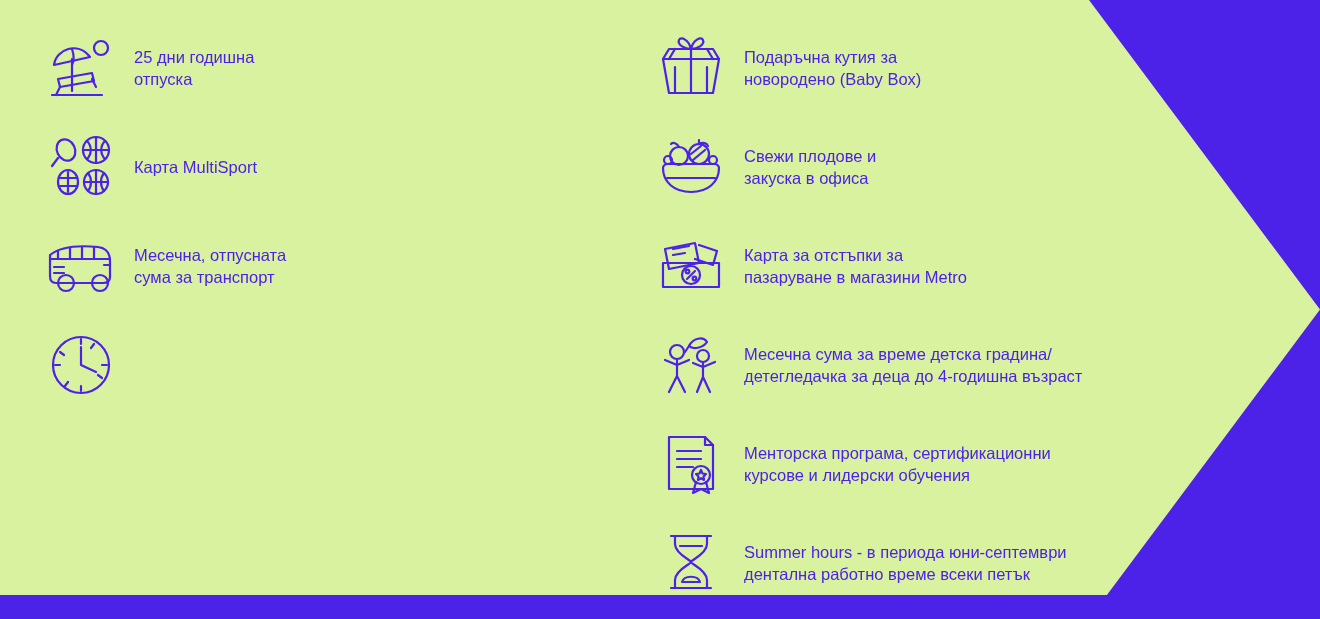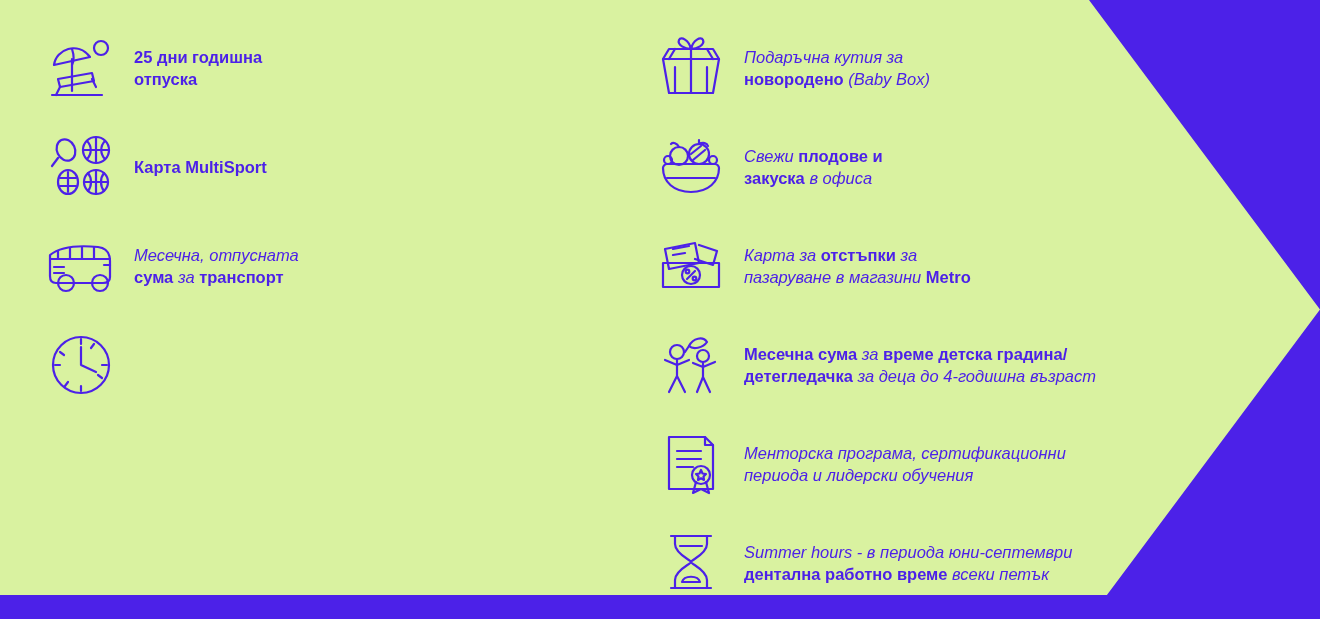--- a/index.html
+++ b/index.html
@@ -69,22 +69,22 @@
     justify-content: center;
     color: #4c21e8;
   }
   .benefit-text {
     font-size: 16.5px;
     line-height: 22px;
     color: #4c21e8;
     max-width: 420px;
     padding-left: 10px;
   }
-  .b { font-weight: bold; }
-  .n { font-weight: normal; font-style: italic; }
+  .b { font-weight: normal; }
+  .n { font-weight: normal; }
   svg { display: block; }
 </style>
 </head>
 <body>
 
 <div class="page">
 
   <div class="arrow-shape"></div>
   <div class="bottom-bar"></div>
 
@@ -221,21 +221,21 @@
         <div class="icon-wrap">
           <svg width="72" height="66" viewBox="0 0 72 66" fill="none" stroke="#4c21e8" stroke-width="2.2" stroke-linecap="round" stroke-linejoin="round">
             <path d="M14 6 L50 6 L58 14 L58 58 L14 58 Z"></path>
             <path d="M50 6 L50 14 L58 14"></path>
             <path d="M22 20 L46 20 M22 28 L46 28 M22 36 L38 36"></path>
             <circle cx="46" cy="44" r="9"></circle>
             <path d="M46 39 L47.5 42.5 L51 43 L48.5 45.5 L49 49 L46 47.3 L43 49 L43.5 45.5 L41 43 L44.5 42.5 Z"></path>
             <path d="M41 51 L38 62 L46 58 L54 62 L51 51"></path>
           </svg>
         </div>
-        <div class="benefit-text"><span class="n">Менторска програма,  сертификационни</span><br><span class="n">периода и лидерски обучения</span></div>
+        <div class="benefit-text"><span class="n">Менторска програма,  сертификационни</span><br><span class="n">курсове и лидерски обучения</span></div>
       </div>
 
       <div class="benefit">
         <div class="icon-wrap">
           <svg width="72" height="66" viewBox="0 0 72 66" fill="none" stroke="#4c21e8" stroke-width="2.2" stroke-linecap="round" stroke-linejoin="round">
             <path d="M16 6 L56 6 M16 58 L56 58"></path>
             <path d="M20 6 L20 14 C20 24, 36 30, 36 32 C36 34, 20 40, 20 50 L20 58"></path>
             <path d="M52 6 L52 14 C52 24, 36 30, 36 32 C36 34, 52 40, 52 50 L52 58"></path>
             <path d="M25 16 L47 16"></path>
             <path d="M27 52 C29 45, 43 45, 45 52 Z"></path>

